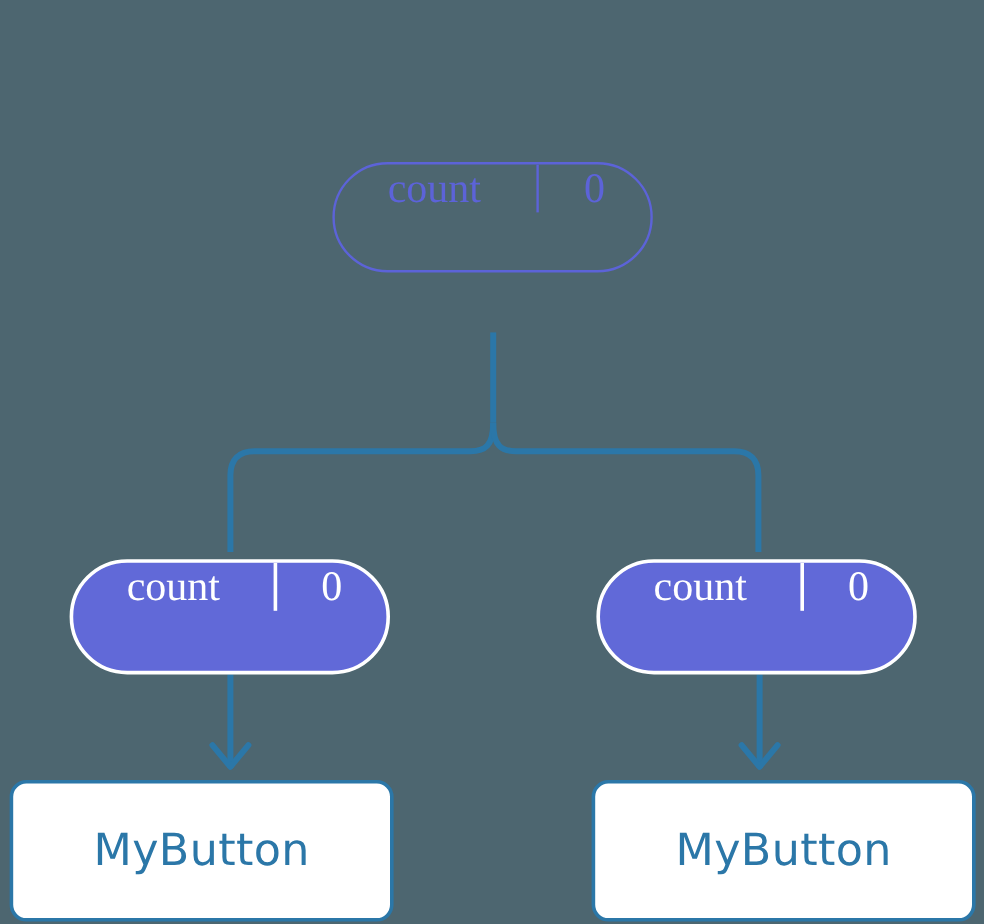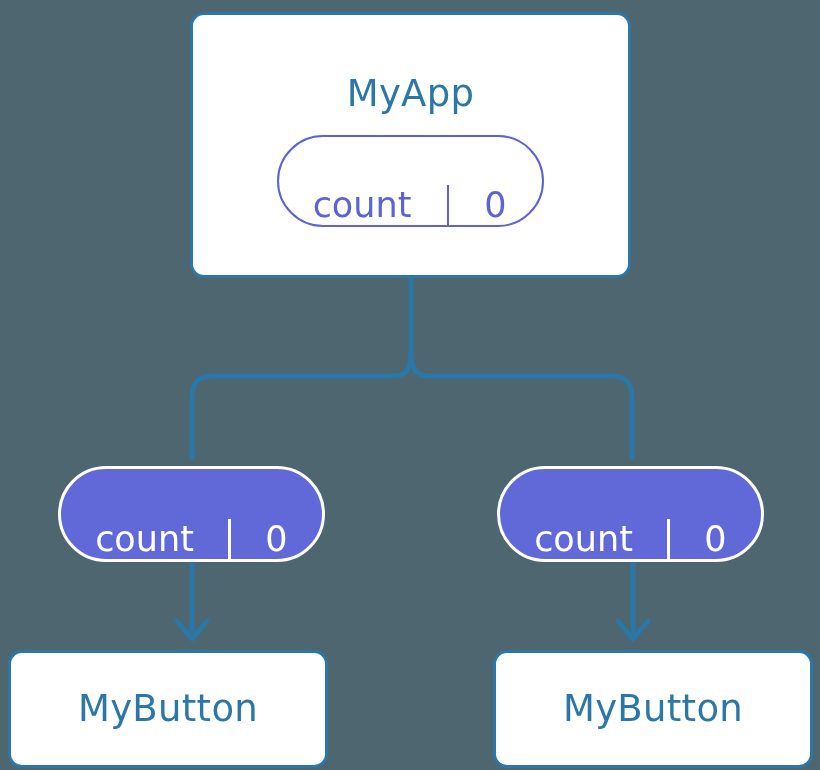--- a/index.html
+++ b/index.html
@@ -43,24 +43,25 @@
     color: #2b77a8;
     font-size: 37px;
     letter-spacing: 0.3px;
     white-space: nowrap;
   }
 
   
   .pill {
     position: absolute;
     display: flex;
-    align-items: flex-end;
+    align-items: flex-start;
     box-sizing: border-box;
     border-radius: 999px;
     overflow: hidden;
+    font-family: Liberation Serif, serif;
   }
   .pill .pill-key,
   .pill .pill-val {
     display: flex;
     align-items: center;
     justify-content: center;
     font-size: 35px;
     box-sizing: border-box;
     white-space: nowrap;
   }
@@ -108,23 +109,20 @@
     <path d="M 411 352 C 411 372 404 376 392 376 L 212 376 C 199 376 192 383 192 396 L 192 460" fill="none" stroke="#2b77a8" stroke-width="5" stroke-linecap="butt"></path>
     <path d="M 411 352 C 411 372 418 376 430 376 L 612 376 C 625 376 632 383 632 396 L 632 460" fill="none" stroke="#2b77a8" stroke-width="5" stroke-linecap="butt"></path>
 
     <path d="M 192 562 L 192 640" fill="none" stroke="#2b77a8" stroke-width="5"></path>
     <path d="M 177 621 L 192 639 L 207 621" fill="none" stroke="#2b77a8" stroke-width="5" stroke-linecap="round" stroke-linejoin="round"></path>
 
     <path d="M 633 562 L 633 640" fill="none" stroke="#2b77a8" stroke-width="5"></path>
     <path d="M 618 621 L 633 639 L 648 621" fill="none" stroke="#2b77a8" stroke-width="5" stroke-linecap="round" stroke-linejoin="round"></path>
   </svg>
 
-  <div class="component-box" style="left:190px; top:12px; width:441px; height:266px;">
-    <div class="component-title" style="top:57px;">MyApp</div>
-  </div>
 
   <div class="pill outline" style="left:277px; top:135px; width:267px; height:92px;">
     <div class="pill-key">count</div>
     <div class="pill-val">0</div>
   </div>
 
   <div class="pill filled" style="left:58px; top:466px; width:267px; height:96px;">
     <div class="pill-key">count</div>
     <div class="pill-val">0</div>
   </div>

